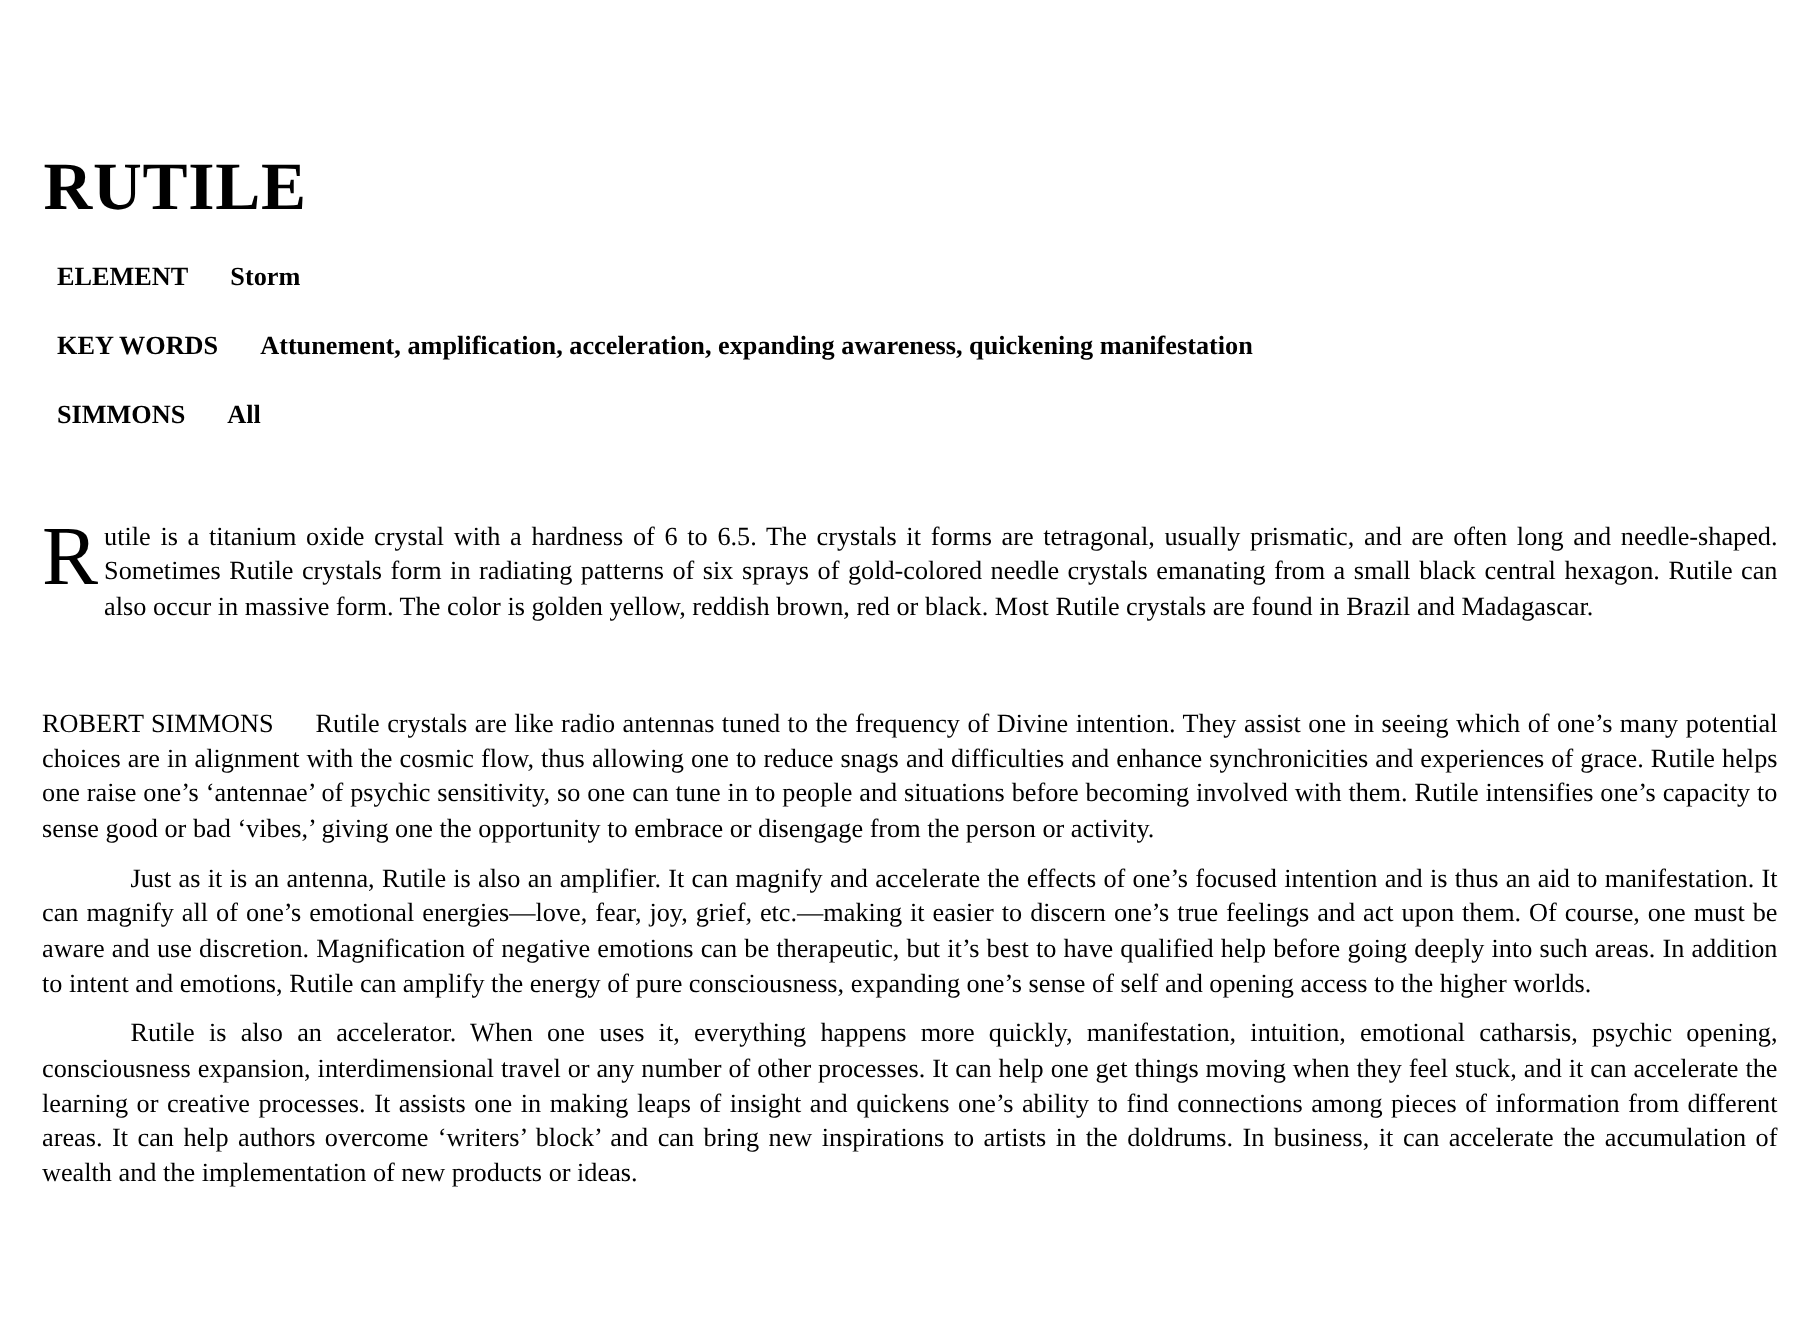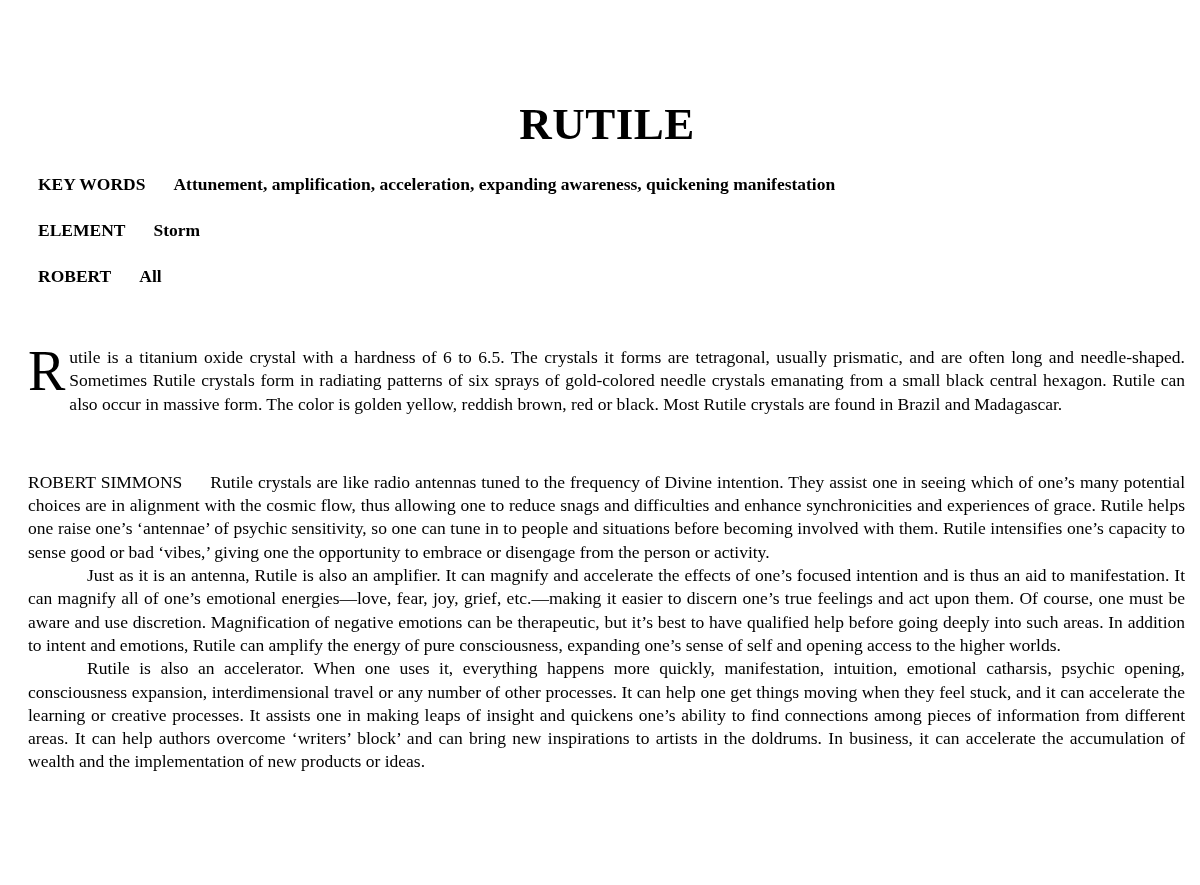--- a/index.html
+++ b/index.html
@@ -20,21 +20,20 @@
     width: 1200px;
     height: 885px;
     padding: 0 15px 0 28px;
   }
   .title {
     margin: 102px 0 0 1px;
     font-size: 45px;
     line-height: 1;
     font-weight: bold;
     letter-spacing: 0.5px;
-    text-align: center;
   }
   .meta {
     margin: 27px 0 0 10px;
   }
   .meta-row {
     margin: 0 0 26px 0;
     line-height: 20px;
     font-weight: bold;
   }
   .meta-row .label {
@@ -55,45 +54,46 @@
   }
   .section {
     margin-top: 55px;
   }
   .para {
     margin: 0;
     text-align: justify;
     line-height: 23.3px;
   }
   .para + .para {
+    margin-top: 10px;
   }
   .rs-label {
     font-weight: normal;
     padding-right: 28px;
   }
   .indent {
     text-indent: 59px;
   }
 </style>
 </head>
 <body>
 
 <main class="page">
 
   <h1 class="title">RUTILE</h1>
 
   <div class="meta">
     <p class="meta-row">
+      <span class="label">ELEMENT</span><span class="value">Storm</span>
+    </p>
+    <p class="meta-row">
       <span class="label">KEY WORDS</span><span class="value">Attunement, amplification, acceleration, expanding awareness, quickening manifestation</span>
     </p>
     <p class="meta-row">
-      <span class="label">ELEMENT</span><span class="value">Storm</span>
-    </p>
-    <p class="meta-row">
-      <span class="label">ROBERT</span><span class="value">All</span>
+      <span class="label">SIMMONS</span><span class="value">All</span>
     </p>
   </div>
 
   <p class="intro"><span class="dropcap">R</span><span>utile is a titanium oxide crystal with a hardness of 6 to 6.5. The crystals it forms are tetragonal, usually prismatic, and are often long and needle-shaped. Sometimes Rutile crystals form in radiating patterns of six sprays of gold-colored needle crystals emanating from a small black central hexagon. Rutile can also occur in massive form. The color is golden yellow, reddish brown, red or black. Most Rutile crystals are found in Brazil and Madagascar.</span></p>
 
   <div class="section">
     <p class="para"><span class="rs-label">ROBERT SIMMONS</span><span>Rutile crystals are like radio antennas tuned to the frequency of Divine intention. They assist one in seeing which of one’s many potential choices are in alignment with the cosmic flow, thus allowing one to reduce snags and difficulties and enhance synchronicities and experiences of grace. Rutile helps one raise one’s ‘antennae’ of psychic sensitivity, so one can tune in to people and situations before becoming involved with them. Rutile intensifies one’s capacity to sense good or bad ‘vibes,’ giving one the opportunity to embrace or disengage from the person or activity.</span></p>
     <p class="para indent">Just as it is an antenna, Rutile is also an amplifier. It can magnify and accelerate the effects of one’s focused intention and is thus an aid to manifestation. It can magnify all of one’s emotional energies—love, fear, joy, grief, etc.—making it easier to discern one’s true feelings and act upon them. Of course, one must be aware and use discretion. Magnification of negative emotions can be therapeutic, but it’s best to have qualified help before going deeply into such areas. In addition to intent and emotions, Rutile can amplify the energy of pure consciousness, expanding one’s sense of self and opening access to the higher worlds.</p>
     <p class="para indent">Rutile is also an accelerator. When one uses it, everything happens more quickly, manifestation, intuition, emotional catharsis, psychic opening, consciousness expansion, interdimensional travel or any number of other processes. It can help one get things moving when they feel stuck, and it can accelerate the learning or creative processes. It assists one in making leaps of insight and quickens one’s ability to find connections among pieces of information from different areas. It can help authors overcome ‘writers’ block’ and can bring new inspirations to artists in the doldrums. In business, it can accelerate the accumulation of wealth and the implementation of new products or ideas.</p>
   </div>

